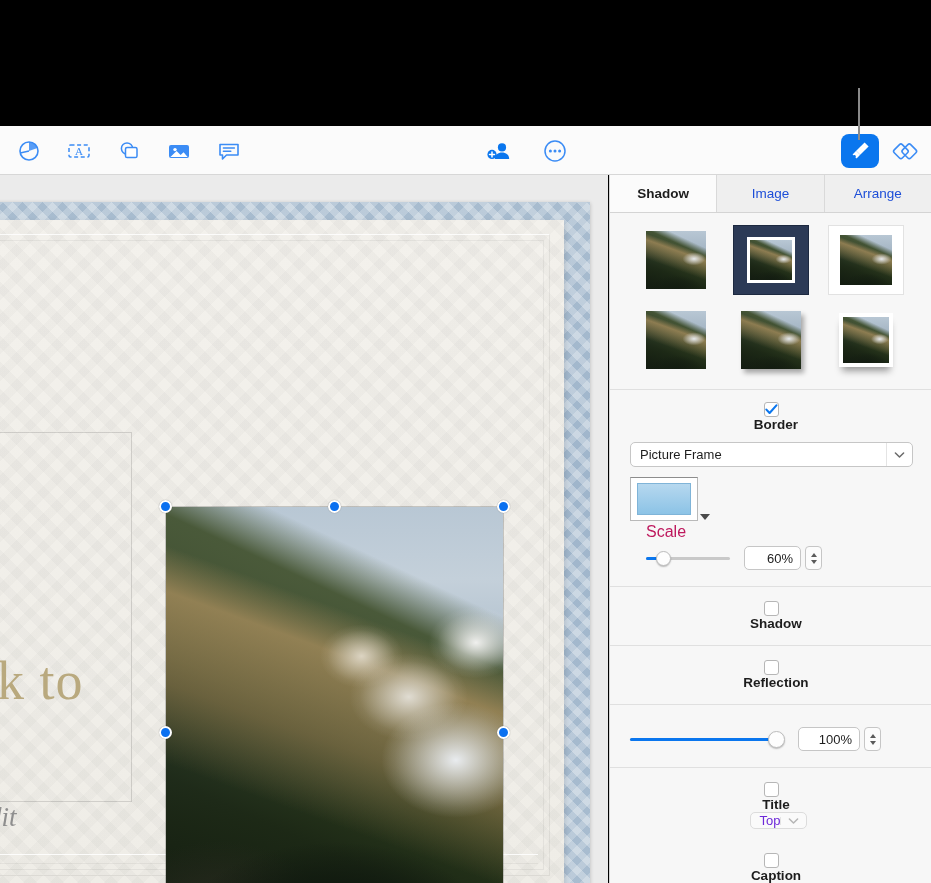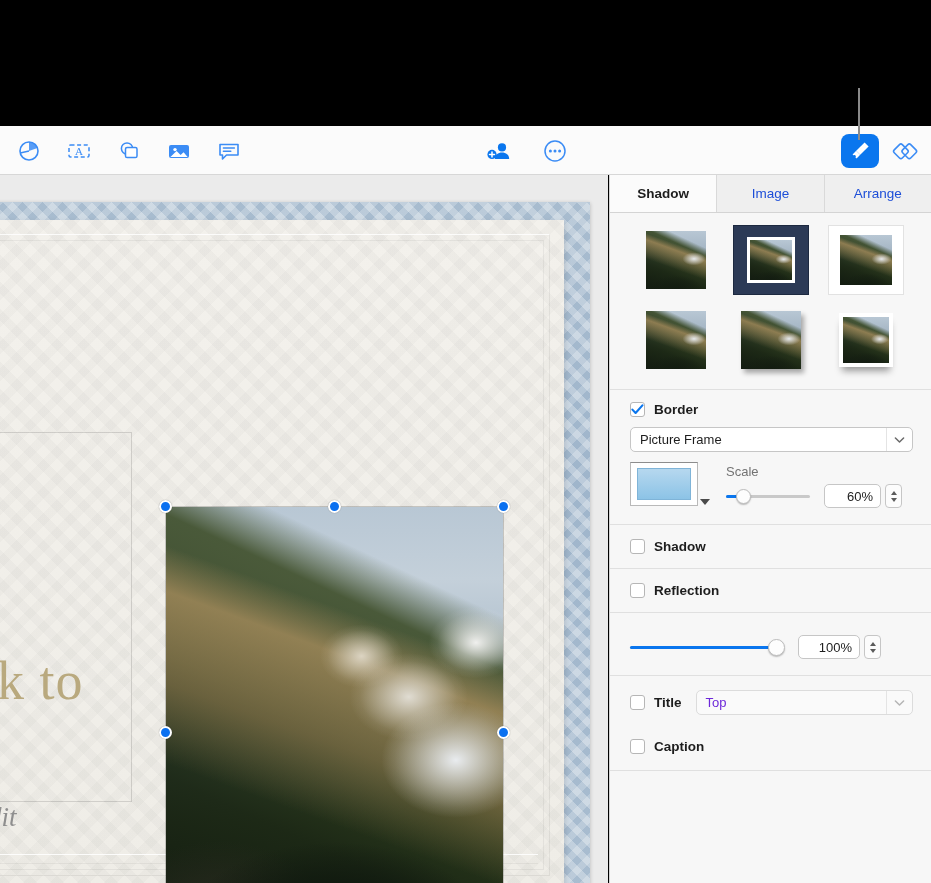--- a/index.html
+++ b/index.html
@@ -165,21 +165,21 @@
   .thumb.v3 { background: #ffffff; border: 1px solid #e2e2e2; }
   .thumb.v3 .timg { width: 52px; height: 50px; }
   .thumb.v5 .timg { box-shadow: 3px 4px 5px rgba(0,0,0,.33); }
   .thumb.v6 .timg {
     width: 54px; height: 54px; border: 4px solid #ffffff;
     box-shadow: 0 7px 7px -3px rgba(0,0,0,.38);
   }
   .thumb.selected { outline: none; }
 
   .section { padding: 12px 18px 12px 20px; border-bottom: 1px solid #e0e0e0; }
-  .row { display: flex; align-items: center; }
+  .row { display: flex; align-items: center; flex-direction: column; }
 
   .cb {
     width: 15px; height: 15px; border-radius: 3px; flex: none;
     border: 1px solid #b6b6b6; background: #fff; cursor: default;
     display: flex; align-items: center; justify-content: center;
   }
   .cb.checked { background: #ffffff; border-color: #b6b6b6; }
   .cb-label { font-size: 13.5px; color: #1d1d1d; margin-left: 9px; font-weight: 600; }
 
   .select {
@@ -219,21 +219,21 @@
   }
   .stepper {
     width: 17px; height: 24px; background: #fcfcfc; border: 1px solid #c6c6c6; border-radius: 4px;
     margin-left: 4px; display: flex; flex-direction: column;
     align-items: center; justify-content: center; gap: 3px; cursor: default;
   }
   .stepper i { display: block; width: 0; height: 0; border-left: 3.5px solid transparent; border-right: 3.5px solid transparent; }
   .stepper i.up { border-bottom: 4px solid #5b5b5b; }
   .stepper i.dn { border-top: 4px solid #5b5b5b; }
 
-  .lbl { font-size: 13px; color: #737373; }
+  .lbl { font-size: 16px; color: #be185d; }
 </style>
 </head>
 <body>
 
 <div id="root">
 
   <div class="callout-line"></div>
 
   <div class="toolbar">
 

